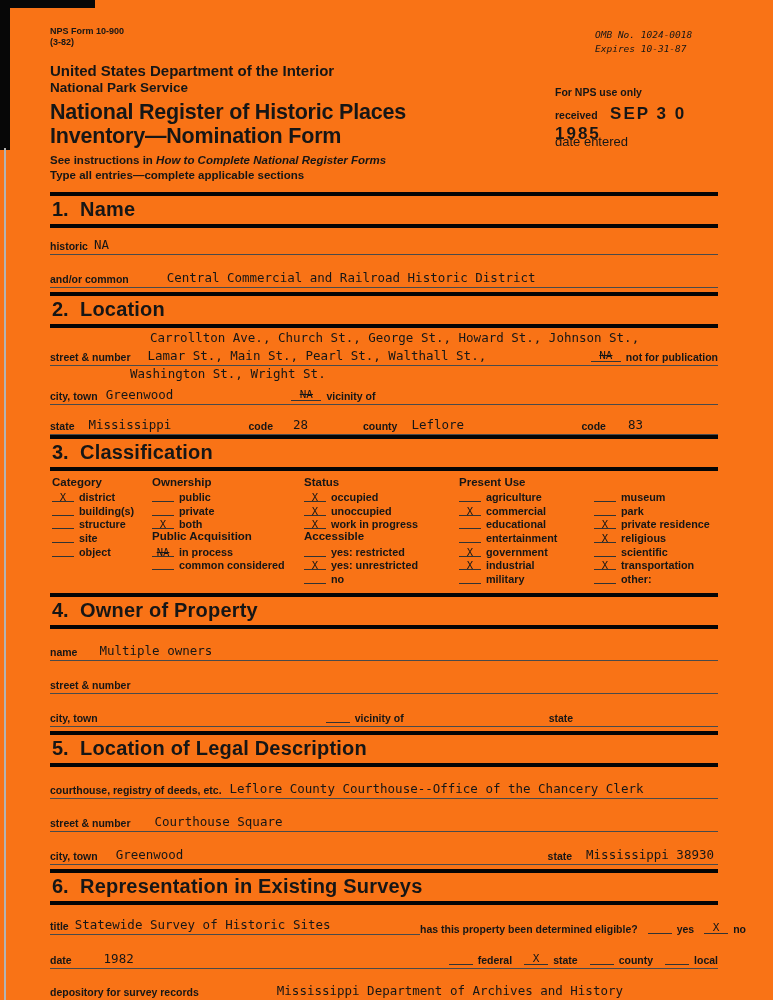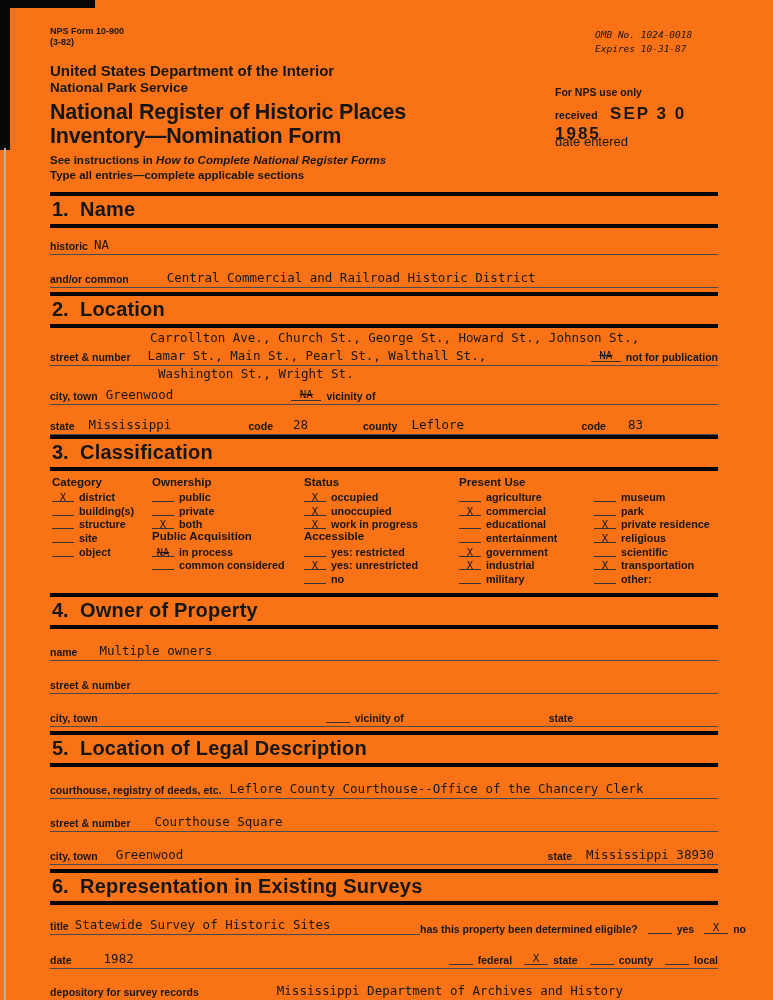--- a/index.html
+++ b/index.html
@@ -121,21 +121,21 @@
       <span class="tv" style="margin-left:100px;">Carrollton Ave., Church St., George St., Howard St., Johnson St.,</span>
     </div>
     <div class="frow" style="height:16px;">
       <span class="lb">street &amp; number</span>
       <span class="tv" style="margin-left:17px;">Lamar St., Main St., Pearl St., Walthall St.,</span>
       <span class="grow"></span>
       <span class="mark strike" style="width:30px;">NA</span>
       <span class="lb">not for publication</span>
     </div>
     <div class="frow nou" style="height:15px;">
-      <span class="tv" style="margin-left:108px;">Washington St., Wright St.</span>
+      <span class="tv" style="margin-left:80px;">Washington St., Wright St.</span>
     </div>
     <div class="frow" style="margin-top:2px; height:17px;">
       <span class="lb">city, town</span>
       <span class="tv" style="margin-left:8px;">Greenwood</span>
       <span class="sp" style="width:118px;"></span>
       <span class="mark strike" style="width:30px;">NA</span>
       <span class="lb">vicinity of</span>
     </div>
     <div class="frow" style="margin-top:9px; height:18px;">
       <span class="lb">state</span>

